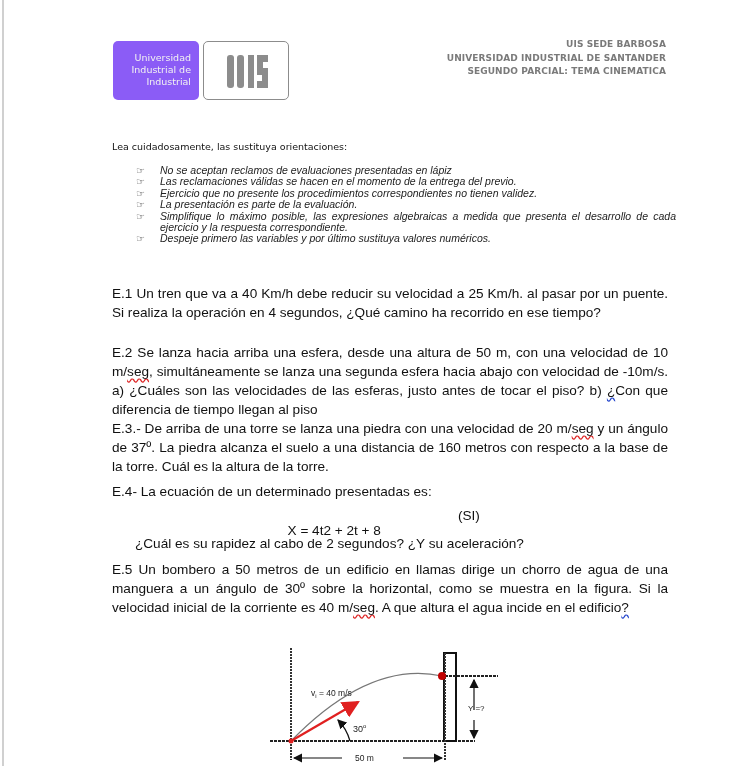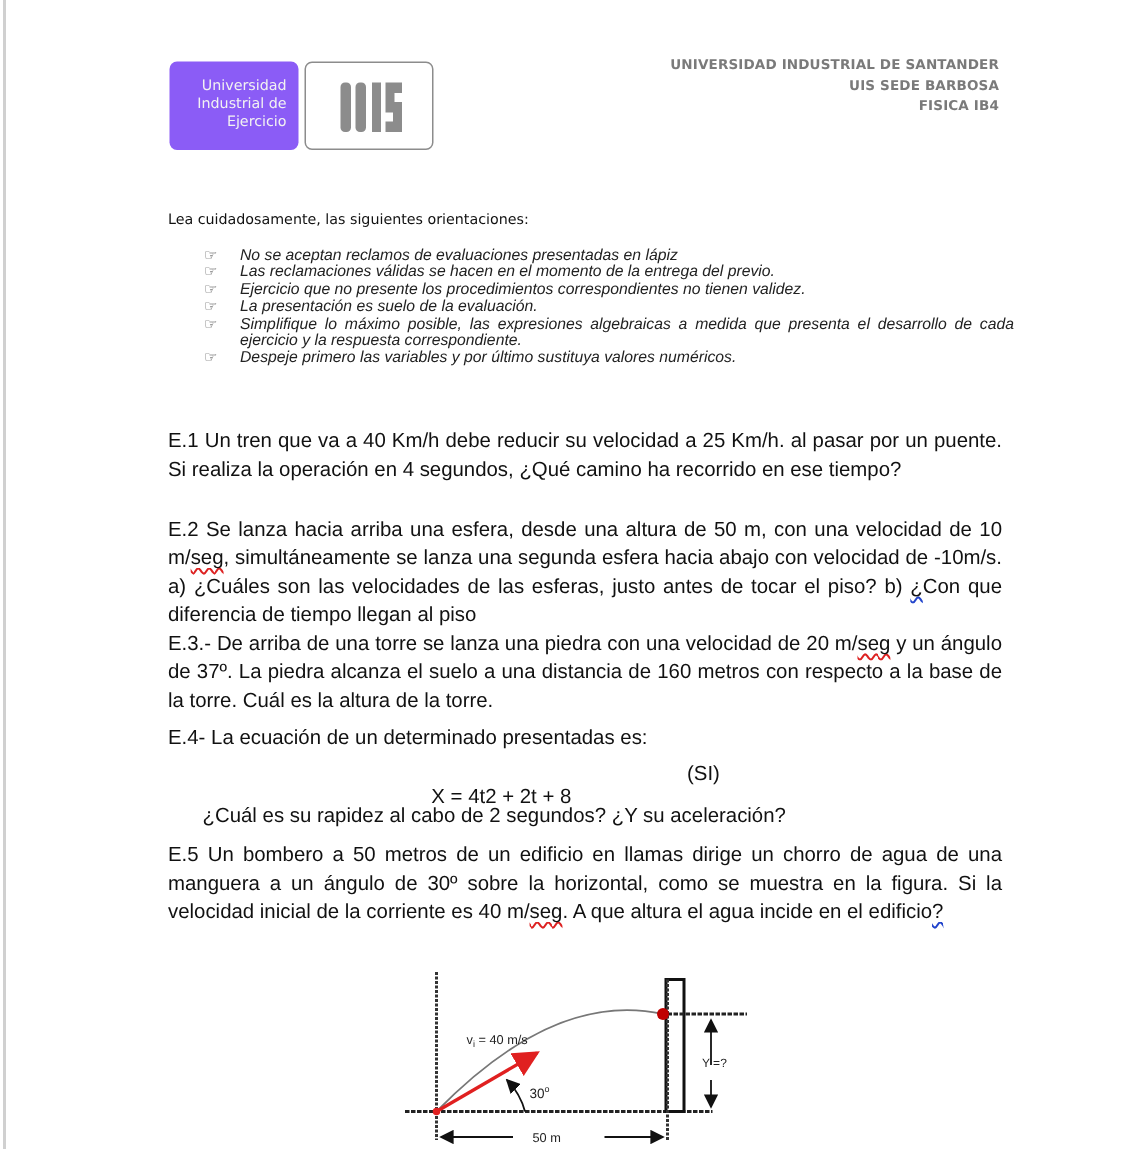--- a/index.html
+++ b/index.html
@@ -63,56 +63,56 @@
   .figure text { font-family: "Liberation Sans", sans-serif; }
 </style>
 </head>
 <body>
 
 <div class="left-rule"></div>
 
 <div class="logo-gray">
   <span>Universidad</span>
   <span>Industrial de</span>
-  <span>Ejercicio</span>
+  <span>Industrial</span>
 </div>
 <div class="logo-uis">
   <svg width="86" height="59" viewBox="0 0 86 59">
     <g fill="#8c8c8c">
       <rect x="23" y="13" width="7" height="33" rx="3"></rect>
       <rect x="33" y="13" width="7" height="33" rx="3"></rect>
       <rect x="44" y="13" width="6" height="33"></rect>
       <path d="M53 13 h11 v7 h-5 v6 h5 v20 h-11 v-7 h5 v-6 h-5 z"></path>
     </g>
   </svg>
 </div>
 
 <div class="header-text">
+  <div>UIS SEDE BARBOSA</div>
   <div>UNIVERSIDAD INDUSTRIAL DE SANTANDER</div>
-  <div>UIS SEDE BARBOSA</div>
-  <div>FISICA  IB4</div>
+  <div>SEGUNDO PARCIAL: TEMA CINEMATICA</div>
 </div>
 
-<div class="intro">Lea cuidadosamente, las siguientes orientaciones:</div>
+<div class="intro">Lea cuidadosamente, las sustituya orientaciones:</div>
 <ul class="rules">
   <li>
     <span class="bullet">☞</span>
     <span class="txt">No se aceptan reclamos de evaluaciones presentadas en lápiz</span>
   </li>
   <li>
     <span class="bullet">☞</span>
     <span class="txt">Las reclamaciones válidas se hacen en el momento de la entrega del previo.</span>
   </li>
   <li>
     <span class="bullet">☞</span>
     <span class="txt">Ejercicio que no presente los procedimientos correspondientes no tienen validez.</span>
   </li>
   <li>
     <span class="bullet">☞</span>
-    <span class="txt">La presentación es suelo de la evaluación.</span>
+    <span class="txt">La presentación es parte de la evaluación.</span>
   </li>
   <li>
     <span class="bullet">☞</span>
     <span class="txt">Simplifique lo máximo posible, las expresiones algebraicas a medida que presenta el desarrollo de cada ejercicio y la respuesta correspondiente.</span>
   </li>
   <li>
     <span class="bullet">☞</span>
     <span class="txt">Despeje primero las variables y por último sustituya valores numéricos.</span>
   </li>
 </ul>

